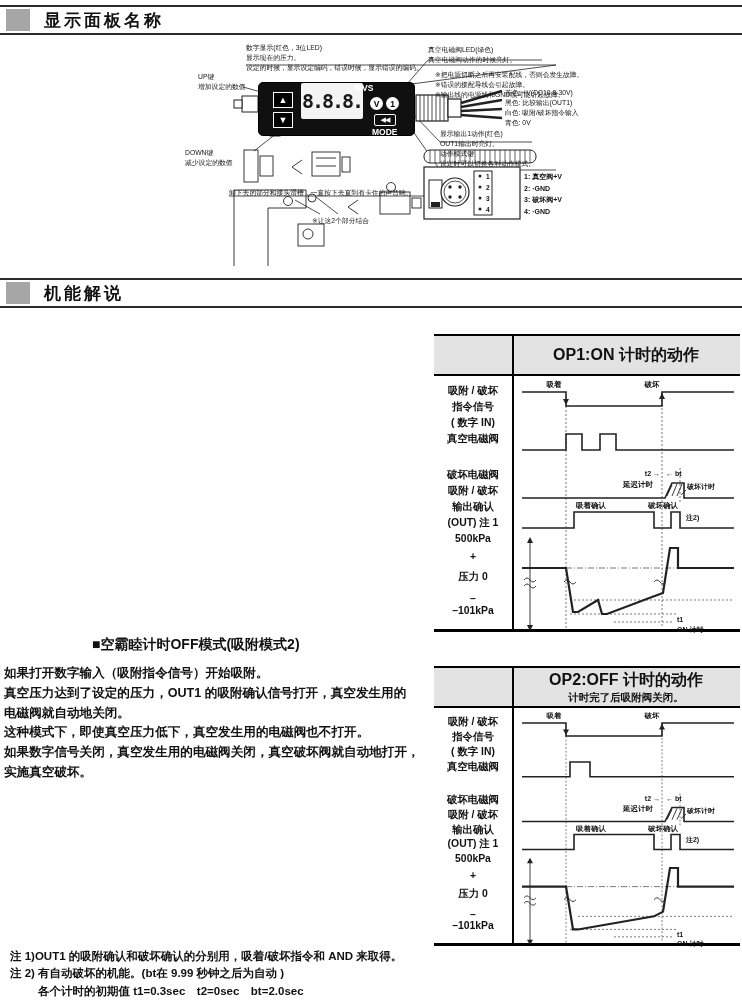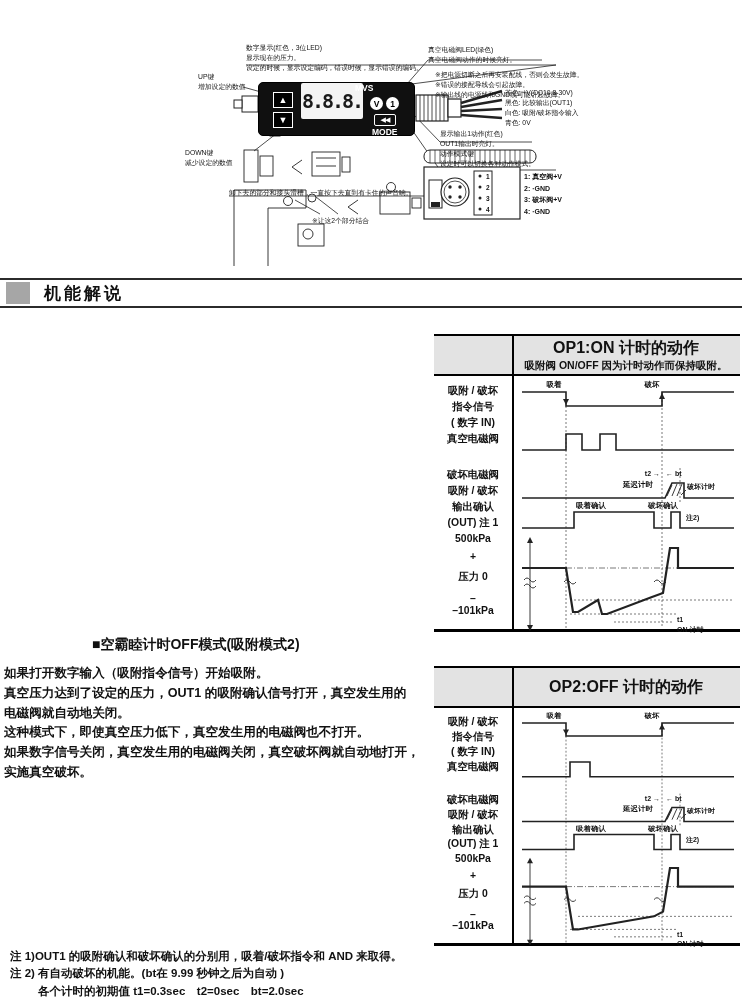--- a/index.html
+++ b/index.html
@@ -49,20 +49,24 @@
 .notes{position:absolute;left:10px;top:948px;font-size:11.5px;font-weight:bold;line-height:1.5}
 .notes .indent{padding-left:28px}
 
 #dg{position:absolute;left:0;top:38px}
 </style>
 </head>
 <body>
 
 <div id="page">
 
+  <div class="sec-header" style="top:5px">
+    <div class="sec-sq"></div>
+    <div class="sec-title">显示面板名称</div>
+  </div>
 
   <svg id="dg" width="742" height="228" viewBox="0 0 742 228">
     <g stroke="#222" stroke-width="0.8" fill="none">
       <path d="M246,27 H556 L404,47"></path>
       <path d="M243,49 L279,59"></path>
       <path d="M254,113 L281,92"></path>
       <path d="M542,22 H428 L407,46"></path>
       <path d="M532,104 H440 L414,77"></path>
       <path d="M556,132 H440 L410,89"></path>
       <path d="M229,158 H476"></path>
@@ -191,21 +195,20 @@
 
   <div class="sec-header" style="top:278px">
     <div class="sec-sq"></div>
     <div class="sec-title">机能解说</div>
   </div>
 
 
   <div class="chart" id="op1">
     <div class="chart-head">
       <div class="ch1">OP1:ON 计时的动作</div>
-      <div class="ch2">吸附阀 ON/OFF 因为计时动作而保持吸附。</div>
     </div>
     <div class="vdiv"></div>
     <span class="rowlab" style="top:calc(40px + var(--s)*10px)">吸附 / 破坏</span>
     <span class="rowlab" style="top:calc(40px + var(--s)*26px)">指令信号</span>
     <span class="rowlab" style="top:calc(40px + var(--s)*42px)">( 数字 IN)</span>
     <span class="rowlab" style="top:calc(40px + var(--s)*58px)">真空电磁阀</span>
     <span class="rowlab" style="top:calc(40px + var(--s)*94px)">破坏电磁阀</span>
     <span class="rowlab" style="top:calc(40px + var(--s)*110px)">吸附 / 破坏</span>
     <span class="rowlab" style="top:calc(40px + var(--s)*126px)">输出确认</span>
     <span class="rowlab" style="top:calc(40px + var(--s)*142px)">(OUT) 注 1</span>
@@ -253,20 +256,21 @@
   <div class="body-text" style="left:4px;top:664px">如果打开数字输入（吸附指令信号）开始吸附。
 真空压力达到了设定的压力，OUT1 的吸附确认信号打开，真空发生用的
 电磁阀就自动地关闭。
 这种模式下，即使真空压力低下，真空发生用的电磁阀也不打开。
 如果数字信号关闭，真空发生用的电磁阀关闭，真空破坏阀就自动地打开，
 实施真空破坏。</div>
 
   <div class="chart" id="op2" style="--s:0.926">
     <div class="chart-head">
       <div class="ch1">OP2:OFF 计时的动作</div>
+      <div class="ch2">计时完了后吸附阀关闭。</div>
     </div>
     <div class="vdiv"></div>
     <span class="rowlab" style="top:calc(40px + var(--s)*10px)">吸附 / 破坏</span>
     <span class="rowlab" style="top:calc(40px + var(--s)*26px)">指令信号</span>
     <span class="rowlab" style="top:calc(40px + var(--s)*42px)">( 数字 IN)</span>
     <span class="rowlab" style="top:calc(40px + var(--s)*58px)">真空电磁阀</span>
     <span class="rowlab" style="top:calc(40px + var(--s)*94px)">破坏电磁阀</span>
     <span class="rowlab" style="top:calc(40px + var(--s)*110px)">吸附 / 破坏</span>
     <span class="rowlab" style="top:calc(40px + var(--s)*126px)">输出确认</span>
     <span class="rowlab" style="top:calc(40px + var(--s)*142px)">(OUT) 注 1</span>

